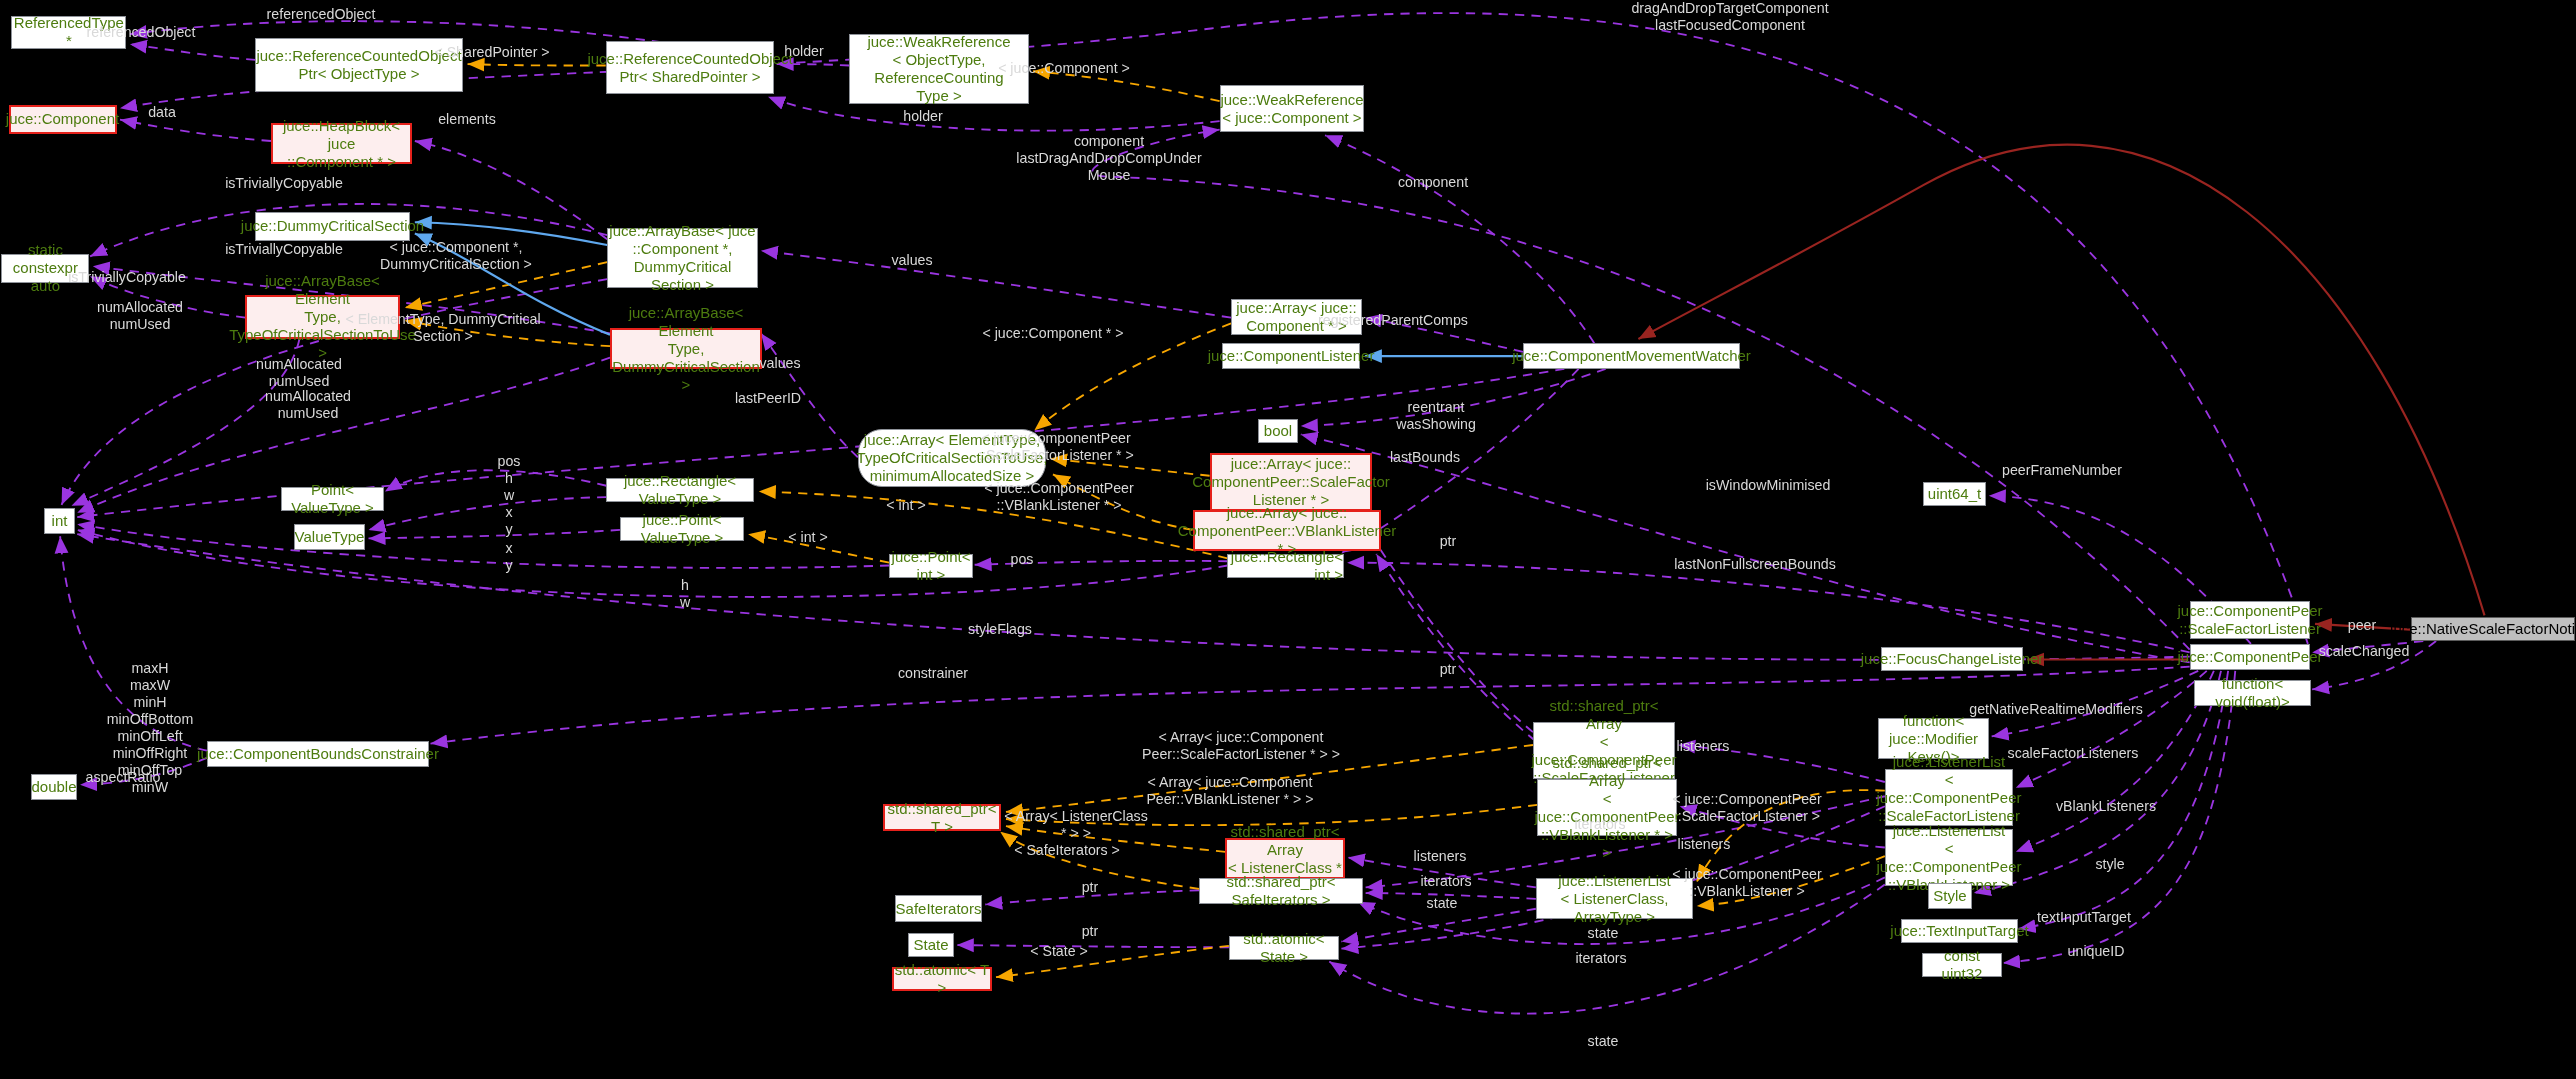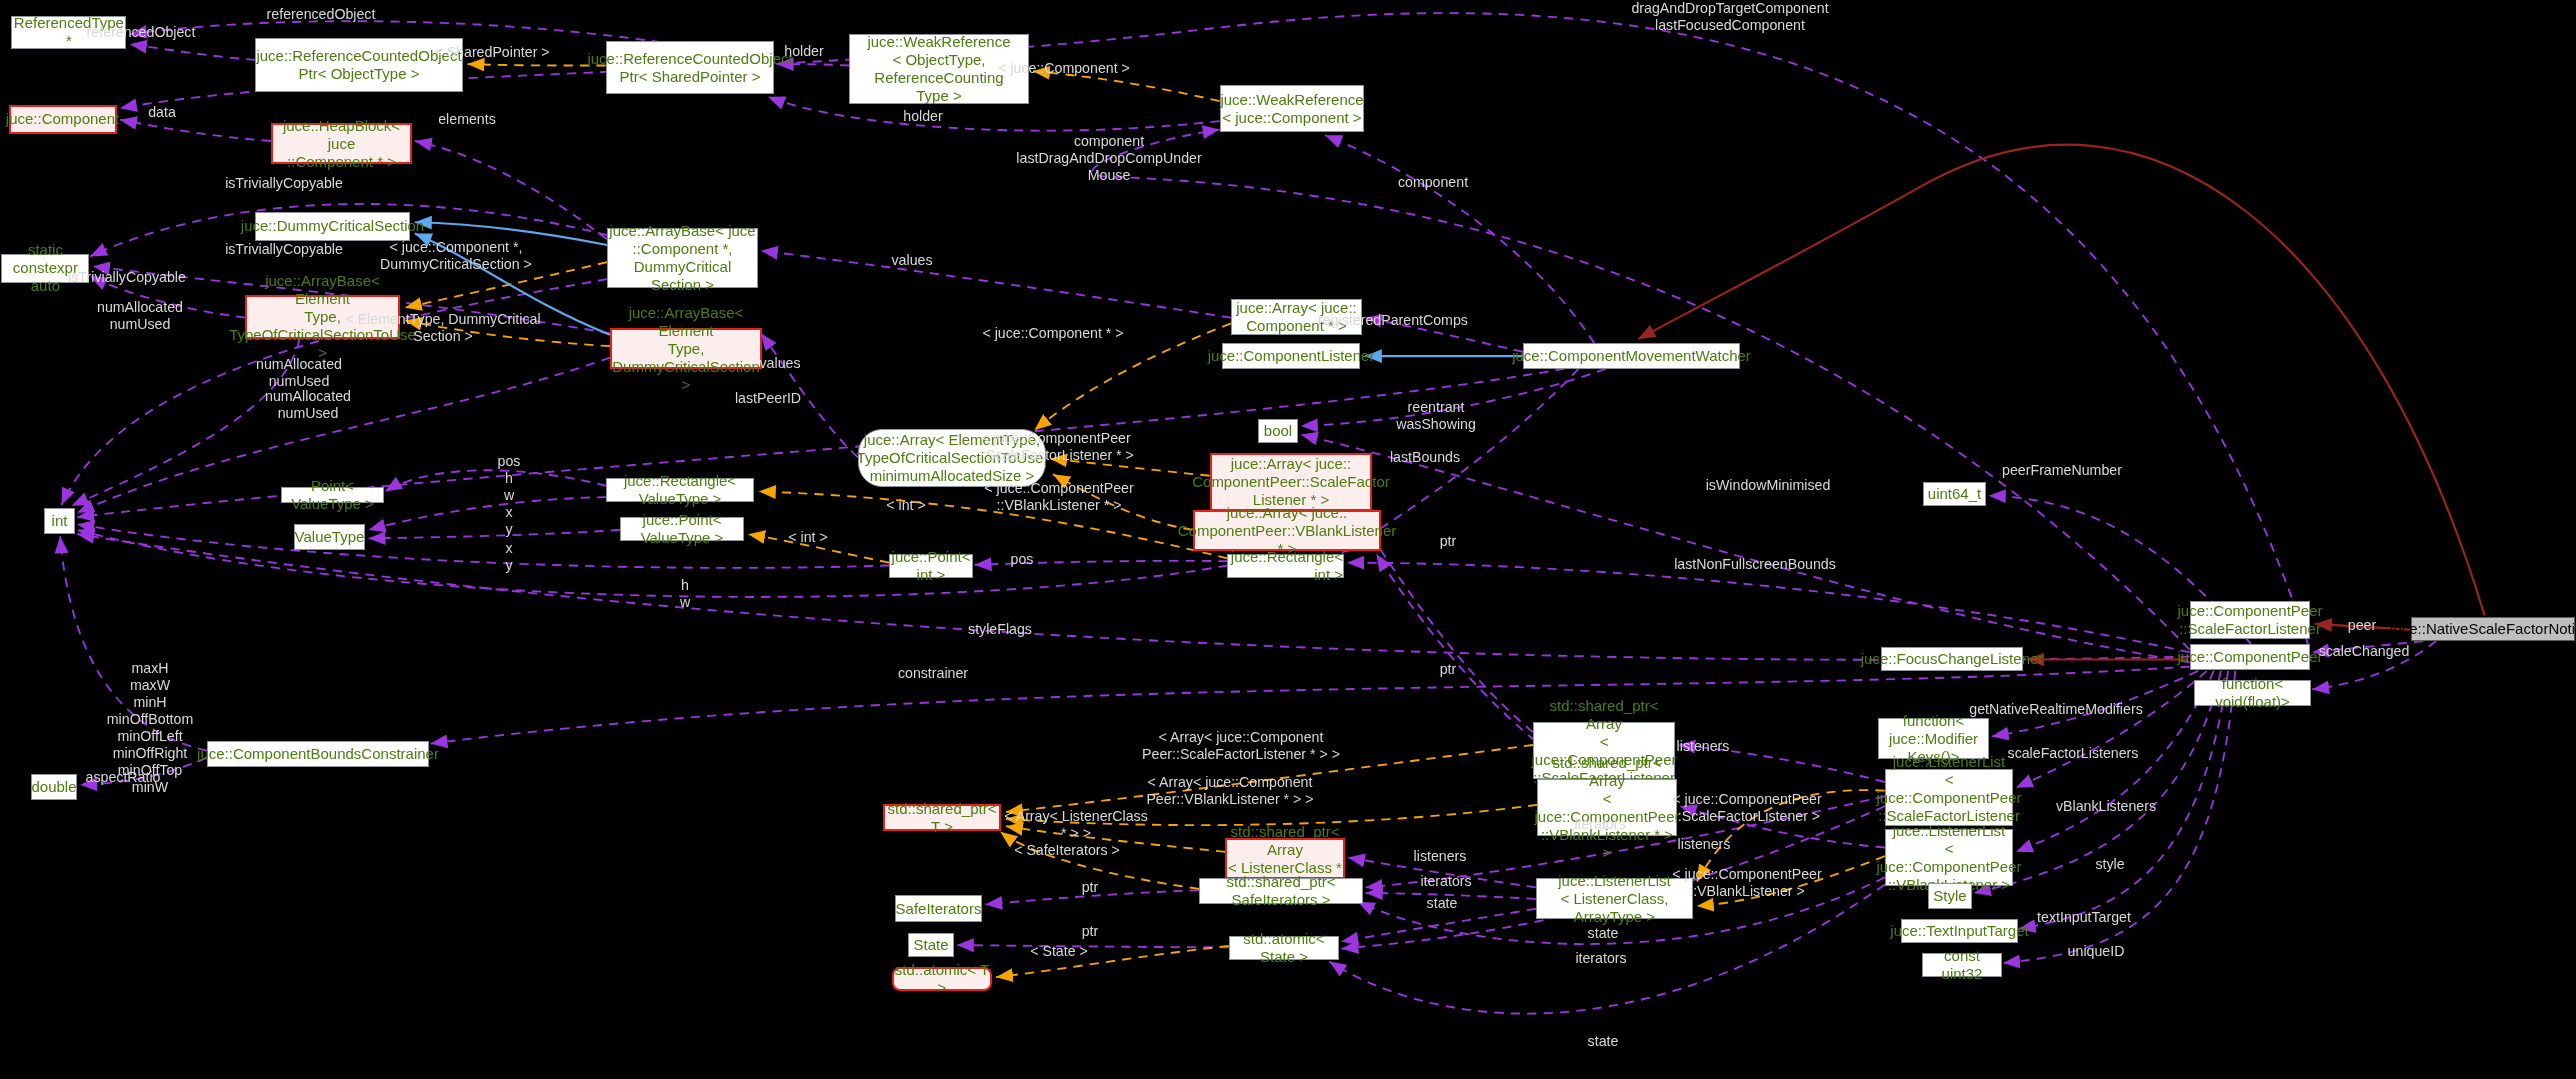--- a/index.html
+++ b/index.html
@@ -181,21 +181,21 @@
     <div class="node w" style="left: 1258px; top: 419px; width: 40px; height: 24px;">
       <div>bool</div>
     </div>
     <div class="node r" style="left: 1193px; top: 510px; width: 188px; height: 41px;">
       <div>juce::Array&lt; juce::</div>
       <div>ComponentPeer::VBlankListener * &gt;</div>
     </div>
     <div class="node w" style="left: 1923px; top: 482px; width: 63px; height: 24px;">
       <div>uint64_t</div>
     </div>
-    <div class="node w" style="left: 281px; top: 487px; width: 103px; height: 16px;">
+    <div class="node w" style="left: 281px; top: 487px; width: 103px; height: 24px;">
       <div>Point&lt; ValueType &gt;</div>
     </div>
     <div class="node w" style="left: 294px; top: 524px; width: 71px; height: 26px;">
       <div>ValueType</div>
     </div>
     <div class="node w" style="left: 606px; top: 478px; width: 148px; height: 24px;">
       <div>juce::Rectangle&lt; ValueType &gt;</div>
     </div>
     <div class="node w" style="left: 620px; top: 517px; width: 124px; height: 24px;">
       <div>juce::Point&lt; ValueType &gt;</div>
@@ -280,21 +280,21 @@
     </div>
     <div class="node w" style="left: 1922px; top: 953px; width: 80px; height: 24px;">
       <div>const uint32</div>
     </div>
     <div class="node w" style="left: 908px; top: 933px; width: 46px; height: 24px;">
       <div>State</div>
     </div>
     <div class="node w" style="left: 1229px; top: 936px; width: 110px; height: 24px;">
       <div>std::atomic&lt; State &gt;</div>
     </div>
-    <div class="node r" style="left: 892px; top: 967px; width: 100px; height: 24px; border-radius: 8px;">
+    <div class="node r" style="left: 892px; top: 967px; width: 100px; height: 24px;">
       <div>std::atomic&lt; T &gt;</div>
     </div>
     <div class="elabel" style="left: 321px; top: 5.7px;">
       <div>referencedObject</div>
     </div>
     <div class="elabel" style="left: 141px; top: 24px;">
       <div>referencedObject</div>
     </div>
     <div class="elabel" style="left: 492px; top: 44px;">
       <div>&lt; SharedPointer &gt;</div>

